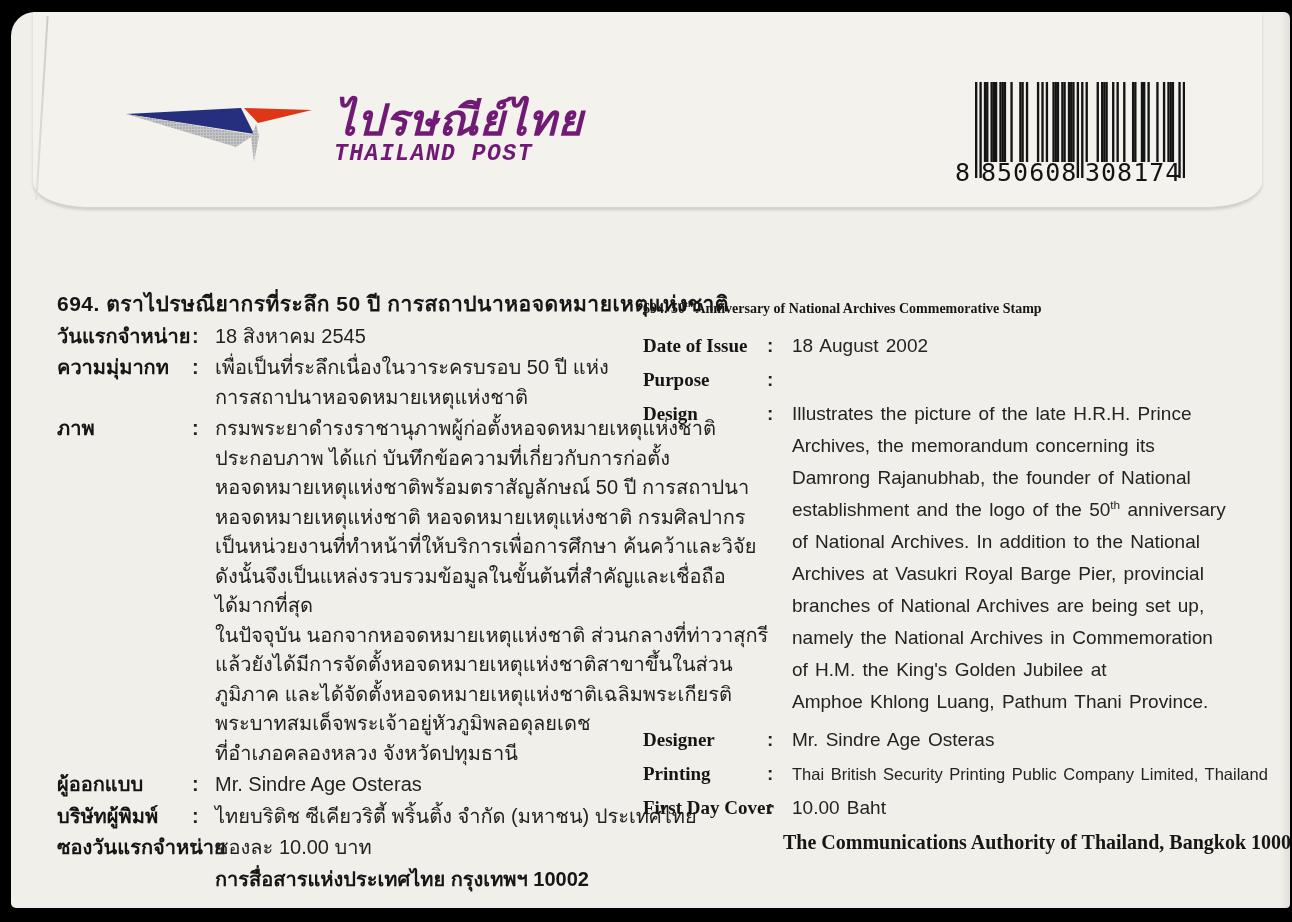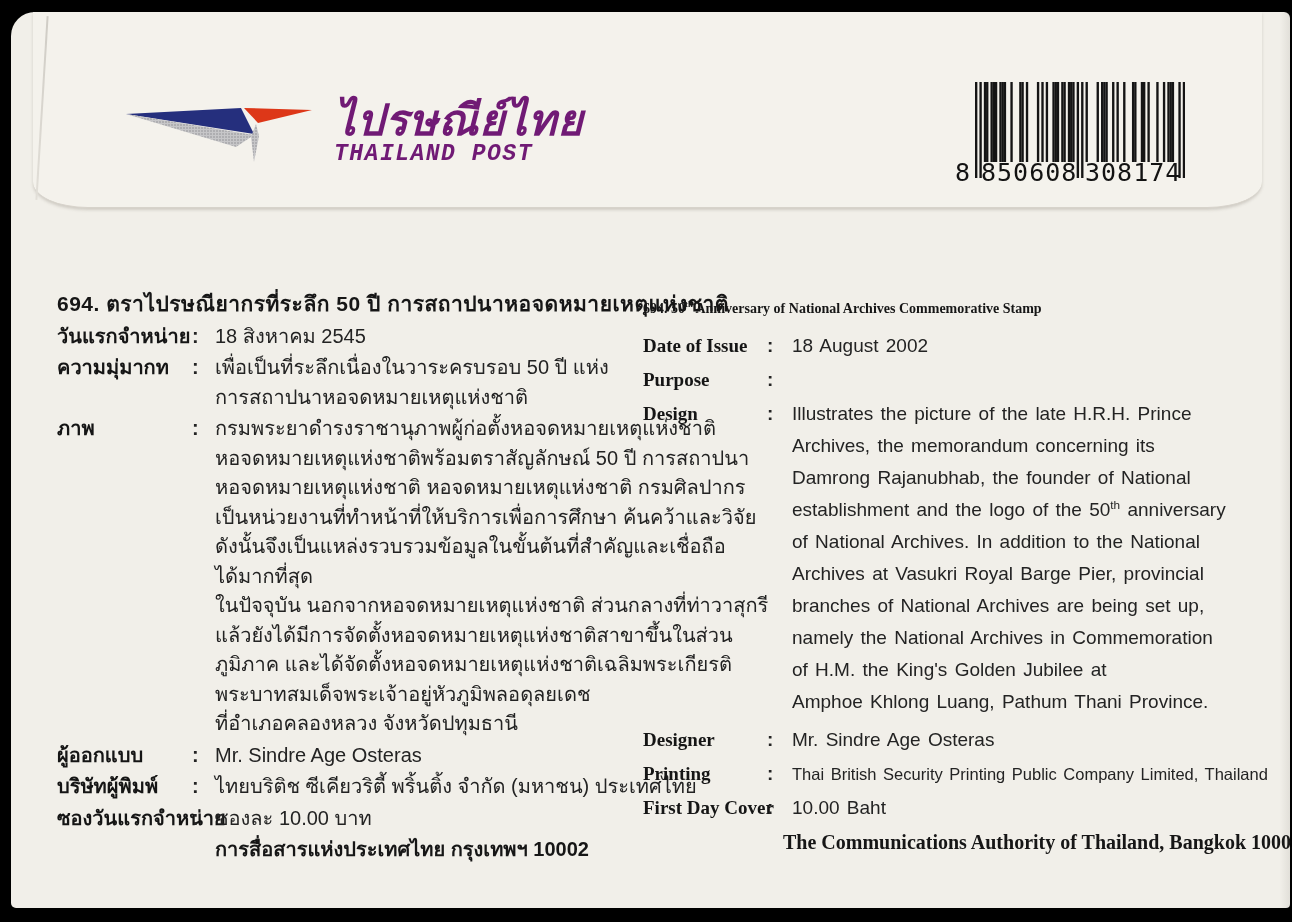--- a/index.html
+++ b/index.html
@@ -186,20 +186,21 @@
           <div class="row-value">
             <div class="vline">เพื่อเป็นที่ระลึกเนื่องในวาระครบรอบ 50 ปี แห่ง</div>
             <div class="vline">การสถาปนาหอจดหมายเหตุแห่งชาติ</div>
           </div>
         </div>
         <div class="row">
           <div class="row-label">ภาพ</div>
           <div class="row-colon">:</div>
           <div class="row-value">
             <div class="vline">กรมพระยาดำรงราชานุภาพผู้ก่อตั้งหอจดหมายเหตุแห่งชาติ</div>
+            <div class="vline">ประกอบภาพ ได้แก่ บันทึกข้อความที่เกี่ยวกับการก่อตั้ง</div>
             <div class="vline">หอจดหมายเหตุแห่งชาติพร้อมตราสัญลักษณ์ 50 ปี การสถาปนา</div>
             <div class="vline">หอจดหมายเหตุแห่งชาติ หอจดหมายเหตุแห่งชาติ กรมศิลปากร</div>
             <div class="vline">เป็นหน่วยงานที่ทำหน้าที่ให้บริการเพื่อการศึกษา ค้นคว้าและวิจัย</div>
             <div class="vline">ดังนั้นจึงเป็นแหล่งรวบรวมข้อมูลในขั้นต้นที่สำคัญและเชื่อถือ</div>
             <div class="vline">ได้มากที่สุด</div>
             <div class="vline">ในปัจจุบัน นอกจากหอจดหมายเหตุแห่งชาติ ส่วนกลางที่ท่าวาสุกรี</div>
             <div class="vline">แล้วยังได้มีการจัดตั้งหอจดหมายเหตุแห่งชาติสาขาขึ้นในส่วน</div>
             <div class="vline">ภูมิภาค และได้จัดตั้งหอจดหมายเหตุแห่งชาติเฉลิมพระเกียรติ</div>
             <div class="vline">พระบาทสมเด็จพระเจ้าอยู่หัวภูมิพลอดุลยเดช</div>
             <div class="vline">ที่อำเภอคลองหลวง จังหวัดปทุมธานี</div>

